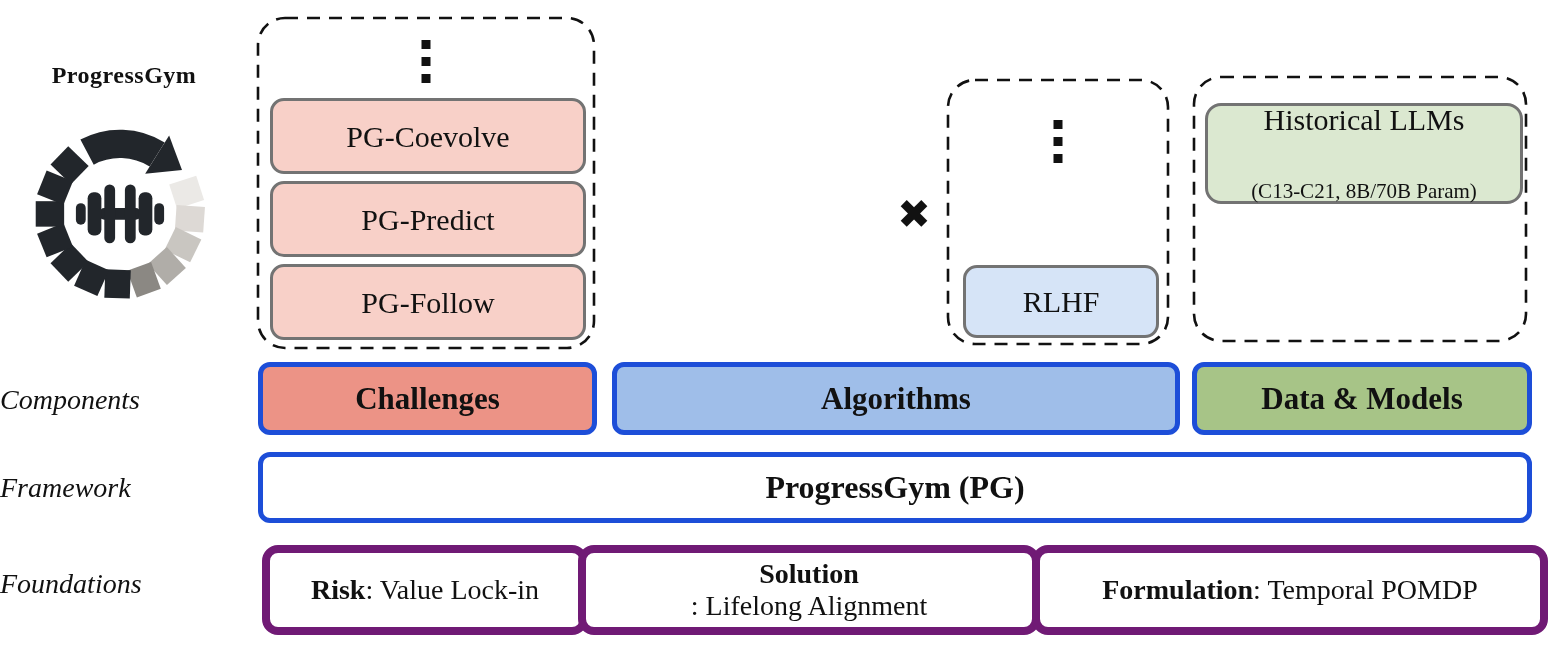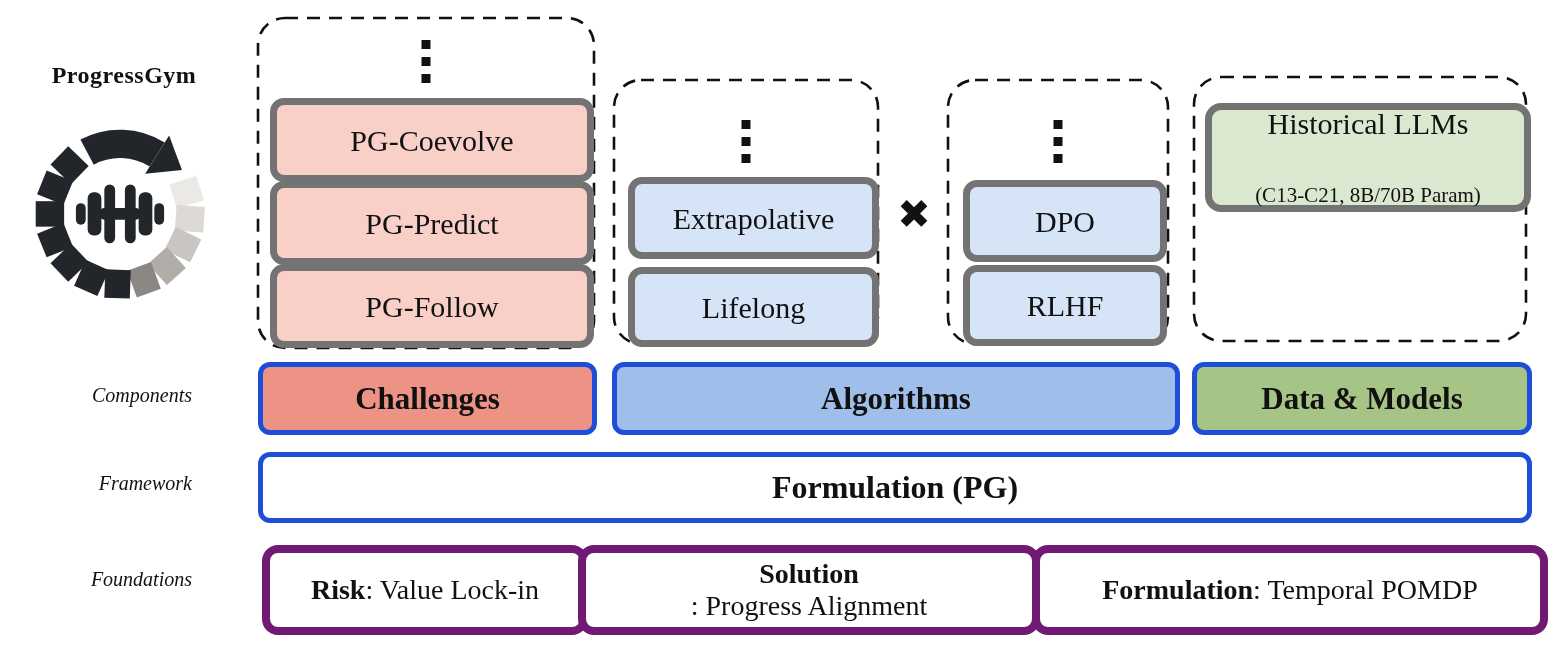--- a/index.html
+++ b/index.html
@@ -4,24 +4,24 @@
 <style>
   html,body{margin:0;padding:0;background:#ffffff;}
   .canvas{
     position:relative;width:1558px;height:654px;background:#ffffff;
     font-family:"Liberation Serif","DejaVu Serif",serif;color:#111;
     overflow:hidden;
   }
   .abs{position:absolute;}
   .brand-title{left:10px;top:62px;width:228px;text-align:center;
     font-size:24px;font-weight:bold;letter-spacing:0.5px;}
-  .row-label{left:0;width:172px;text-align:right;font-style:italic;font-size:20px;margin-left:20px;}
+  .row-label{left:0;width:172px;text-align:left;font-style:italic;font-size:28px;}
   .dash-svg{position:absolute;left:0;top:0;}
   .group{position:absolute;}
-  .pill{position:absolute;border:7px solid #737373;border-radius:14px;
+  .pill{position:absolute;border:3px solid #737373;border-radius:14px;
     display:flex;align-items:center;justify-content:center;font-size:30px;line-height:1.1;}
   .pill-pink{background:#f8d0c8;}
   .pill-blue{background:#d6e4f7;}
   .pill-green{background:#dbe8d0;border-radius:16px;flex-direction:column;gap:42px;}
   .pill-green .sub{font-size:21px;margin-top:2px;}
   .vdots{position:absolute;left:50%;transform:translateX(-50%);
     display:flex;flex-direction:column;gap:8px;}
   .vdots span{width:9px;height:9px;background:#111;display:block;}
   .bar{position:absolute;border:5px solid #1d4ed8;border-radius:12px;
     display:flex;align-items:center;justify-content:center;
@@ -83,70 +83,57 @@
     <div class="vdots" style="top:24px;">
         <span></span>
         <span></span>
         <span></span>
       </div>
     <div class="pill pill-pink" style="left:14px;top:82px;width:310px;height:70px;">PG-Coevolve</div>
     <div class="pill pill-pink" style="left:14px;top:165px;width:310px;height:70px;">PG-Predict</div>
     <div class="pill pill-pink" style="left:14px;top:248px;width:310px;height:70px;">PG-Follow</div>
   </div>
 
-  <div class="group" style="left:612px;top:78px;width:268px;height:268px;">
-    <svg class="dash-svg" width="268" height="268">
-      <rect x="2" y="2" width="264" height="264" rx="27" fill="none" stroke="#111" stroke-width="2.6" stroke-dasharray="13 9"></rect>
-    </svg>
-    <div class="vdots" style="top:42px;">
-        <span></span>
-        <span></span>
-        <span></span>
-      </div>
-    <div class="pill pill-blue" style="left:16px;top:99px;width:237px;height:68px;">Extrapolative</div>
-    <div class="pill pill-blue" style="left:16px;top:189px;width:237px;height:66px;">Lifelong</div>
-  </div>
 
   <div class="cross">✖</div>
 
   <div class="group" style="left:946px;top:78px;width:224px;height:268px;">
     <svg class="dash-svg" width="224" height="268">
       <rect x="2" y="2" width="220" height="264" rx="27" fill="none" stroke="#111" stroke-width="2.6" stroke-dasharray="13 9"></rect>
     </svg>
     <div class="vdots" style="top:42px;">
         <span></span>
         <span></span>
         <span></span>
       </div>
-    <div class="pill pill-blue" style="left:17px;top:102px;width:190px;height:68px;">DPO</div>
     <div class="pill pill-blue" style="left:17px;top:187px;width:190px;height:67px;">RLHF</div>
   </div>
 
   <div class="group" style="left:1192px;top:75px;width:336px;height:268px;">
     <svg class="dash-svg" width="336" height="268">
       <rect x="2" y="2" width="332" height="264" rx="27" fill="none" stroke="#111" stroke-width="2.6" stroke-dasharray="13 9"></rect>
     </svg>
     <div class="pill pill-green" style="left:13px;top:28px;width:312px;height:95px;">
       <div>Historical LLMs</div>
       <div class="sub">(C13-C21, 8B/70B Param)</div>
     </div>
   </div>
 
   <div class="bar bar-red" style="left:258px;top:362px;width:329px;height:63px;">Challenges</div>
   <div class="bar bar-blue" style="left:612px;top:362px;width:558px;height:63px;">Algorithms</div>
   <div class="bar bar-green" style="left:1192px;top:362px;width:330px;height:63px;">Data &amp; Models</div>
 
-  <div class="bar bar-white" style="left:258px;top:452px;width:1264px;height:61px;">Formulation (PG)</div>
+  <div class="bar bar-white" style="left:258px;top:452px;width:1264px;height:61px;">ProgressGym (PG)</div>
 
   <div class="fbox" style="left:262px;width:310px;">
     <b>Risk</b>
       <span>: Value Lock-in</span>
   </div>
   <div class="fbox" style="left:578px;width:446px;flex-direction:column;">
     <b>Solution</b>
-      <span>: Progress Alignment</span>
+      <span>: Lifelong Alignment</span>
   </div>
   <div class="fbox" style="left:1032px;width:500px;">
     <b>Formulation</b>
       <span>: Temporal POMDP</span>
   </div>
 
 </div>
 
 </body></html>

